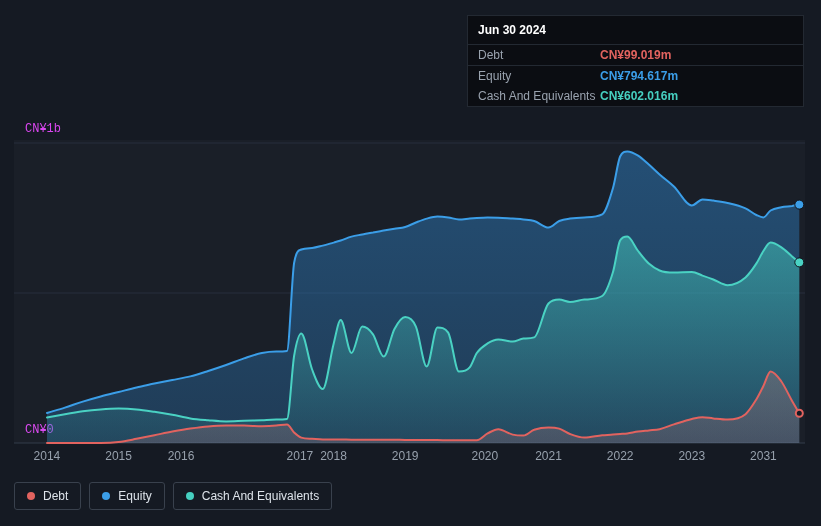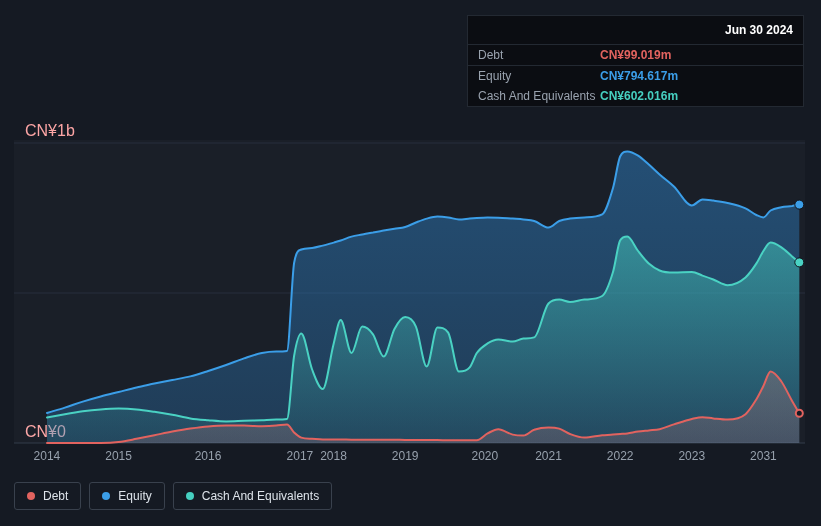--- a/index.html
+++ b/index.html
@@ -2,36 +2,36 @@
 <html><head>
 <meta charset="utf-8">
 <style>
   html,body{margin:0;padding:0;background:#151a23;}
   .stage{position:relative;width:821px;height:526px;background:#151a23;
          font-family:"Liberation Sans",sans-serif;overflow:hidden;}
 
   
   .tooltip{position:absolute;left:467px;top:15px;width:337px;background:#0b0d12;
            border:1px solid #232932;font-size:12px;color:#9aa3af;box-sizing:border-box;}
-  .tt-header{padding:7px 10px;color:#ffffff;font-weight:bold;border-bottom:1px solid #232932;text-align:right;}
+  .tt-header{padding:7px 10px;color:#ffffff;font-weight:bold;border-bottom:1px solid #232932;}
   .tt-row{display:flex;align-items:center;padding:3px 10px;}
   .tt-row.bordered{border-bottom:1px solid #232932;}
   .tt-label{width:122px;flex:0 0 122px;color:#9aa3af;}
   .tt-value{font-weight:bold;}
   .v-red{color:#E2635F;}
   .v-blue{color:#3B9EE8;}
   .v-teal{color:#46CFC0;}
   .v-white{color:#ffffff;font-weight:bold;}
   .v-gray{color:#9aa3af;font-weight:normal;}
 
   
   .plot{position:absolute;left:14px;top:140px;width:791px;height:303px;
         background:rgba(255,255,255,0.022);}
   .plot svg{overflow:visible;display:block;}
-  .ylab{position:absolute;font-size:16px;color:#fca5a5;}
+  .ylab{position:absolute;font-size:12px;color:#d946ef;font-family:Liberation Mono, monospace;}
   .ylab-top{left:25px;top:122px;}
   .ylab-bottom{left:25px;top:423px;}
   .xlab{position:absolute;top:449px;transform:translateX(-50%);
         font-size:12px;color:#97a1ad;white-space:nowrap;}
 
   
   .legend{position:absolute;left:14px;top:482px;display:flex;gap:8px;}
   .pill{display:flex;align-items:center;gap:8px;border:1px solid #39414d;border-radius:3px;
         padding:6px 12px;color:#dde3ea;font-size:12px;cursor:pointer;background:transparent;}
   .dot{width:8px;height:8px;border-radius:50%;display:inline-block;}
@@ -87,21 +87,21 @@
         <path d="M33.0,303.0C38.9,303.0 44.9,303.0 50.9,303.0C56.8,303.0 62.8,303.0 68.8,303.0C74.8,303.0 80.7,303.0 86.7,303.0C92.7,303.0 98.6,302.8 104.6,302.1C110.6,301.4 116.5,300.0 122.5,298.8C128.5,297.6 134.5,296.4 140.4,295.2C146.4,294.0 152.4,292.7 158.3,291.6C164.3,290.5 170.3,289.4 176.3,288.6C182.2,287.8 188.2,287.0 194.2,286.5C200.1,286.0 206.1,285.6 212.1,285.6C218.1,285.6 224.0,285.6 230.0,285.6C236.0,285.6 241.9,286.2 247.9,286.2C252.7,286.2 257.5,286.0 262.2,285.6C265.8,285.3 269.4,284.4 273.0,284.4C275.4,284.4 277.8,290.3 280.1,292.5C282.5,294.7 284.9,296.8 287.3,297.6C290.9,298.8 294.5,298.6 298.1,298.8C301.6,299.0 305.2,299.4 308.8,299.4C312.4,299.4 316.0,299.4 319.6,299.4C321.9,299.4 324.3,299.4 326.7,299.4C330.3,299.4 333.9,299.7 337.5,299.7C341.0,299.7 344.6,299.7 348.2,299.7C351.8,299.7 355.4,299.7 359.0,299.7C362.5,299.7 366.1,299.7 369.7,299.7C373.3,299.7 376.9,299.7 380.5,299.7C384.0,299.7 387.6,300.0 391.2,300.0C394.8,300.0 398.4,300.0 401.9,300.0C405.5,300.0 409.1,300.0 412.7,300.0C416.3,300.0 419.9,300.0 423.4,300.0C427.0,300.0 430.6,300.3 434.2,300.3C437.8,300.3 441.4,300.3 444.9,300.3C448.5,300.3 452.1,300.3 455.7,300.3C458.1,300.3 460.5,300.3 462.8,300.3C466.4,300.3 470.0,295.3 473.6,293.4C477.2,291.6 480.8,289.2 484.3,289.2C489.1,289.2 493.9,293.5 498.7,294.6C502.3,295.4 505.8,295.5 509.4,295.5C513.0,295.5 516.6,291.0 520.2,289.8C524.9,288.1 529.7,287.4 534.5,287.4C538.1,287.4 541.7,287.5 545.2,288.6C548.8,289.7 552.4,292.7 556.0,294.0C560.8,295.8 565.5,297.6 570.3,297.6C576.3,297.6 582.3,295.8 588.2,295.2C591.8,294.9 595.4,294.9 599.0,294.6C601.4,294.4 603.8,294.2 606.1,294.0C608.5,293.8 610.9,293.7 613.3,293.4C616.9,292.9 620.5,292.1 624.1,291.6C627.6,291.1 631.2,290.8 634.8,290.4C638.4,290.0 642.0,290.0 645.6,289.2C650.3,288.1 655.1,285.9 659.9,284.4C665.9,282.5 671.8,280.4 677.8,279.0C681.4,278.2 685.0,277.2 688.5,277.2C692.1,277.2 695.7,278.1 699.3,278.4C704.1,278.9 708.8,279.6 713.6,279.6C719.6,279.6 725.6,279.2 731.5,274.2C735.1,271.2 738.7,265.3 742.3,259.5C744.7,255.6 747.1,250.7 749.4,246.0C751.8,241.4 754.2,231.6 756.6,231.6C760.2,231.6 763.8,236.6 767.4,241.5C770.9,246.4 774.5,254.7 778.1,261.0C780.5,265.2 782.9,269.2 785.3,273.3" fill="none" stroke="#E2635F" stroke-width="2" stroke-linejoin="round" stroke-linecap="round"></path>
         <circle cx="785.3" cy="273.3" r="3.5" fill="#151a23" stroke="#E2635F" stroke-width="2"></circle>
         <circle cx="785.3" cy="64.6" r="4.5" fill="#3B9EE8" stroke="#10141b" stroke-width="1"></circle>
         <circle cx="785.3" cy="122.4" r="4.5" fill="#4AD2C3" stroke="#10141b" stroke-width="1"></circle>
       </svg>
   </div>
 
   <div id="x-labels">
       <div class="xlab" style="left: 46.9583px;">2014</div>
       <div class="xlab" style="left: 118.607px;">2015</div>
-      <div class="xlab" style="left: 208px;">2016</div>
+      <div class="xlab" style="left: 181px;">2016</div>
       <div class="xlab" style="left: 261.904px; margin-left: 38px;">2017</div>
       <div class="xlab" style="left: 333.553px;">2018</div>
       <div class="xlab" style="left: 405.201px;">2019</div>
       <div class="xlab" style="left: 476.85px; margin-left: 8px;">2020</div>
       <div class="xlab" style="left: 548.498px;">2021</div>
       <div class="xlab" style="left: 620.147px;">2022</div>
       <div class="xlab" style="left: 691.795px;">2023</div>
       <div class="xlab" style="left: 763.444px;">2031</div>
     </div>
 

